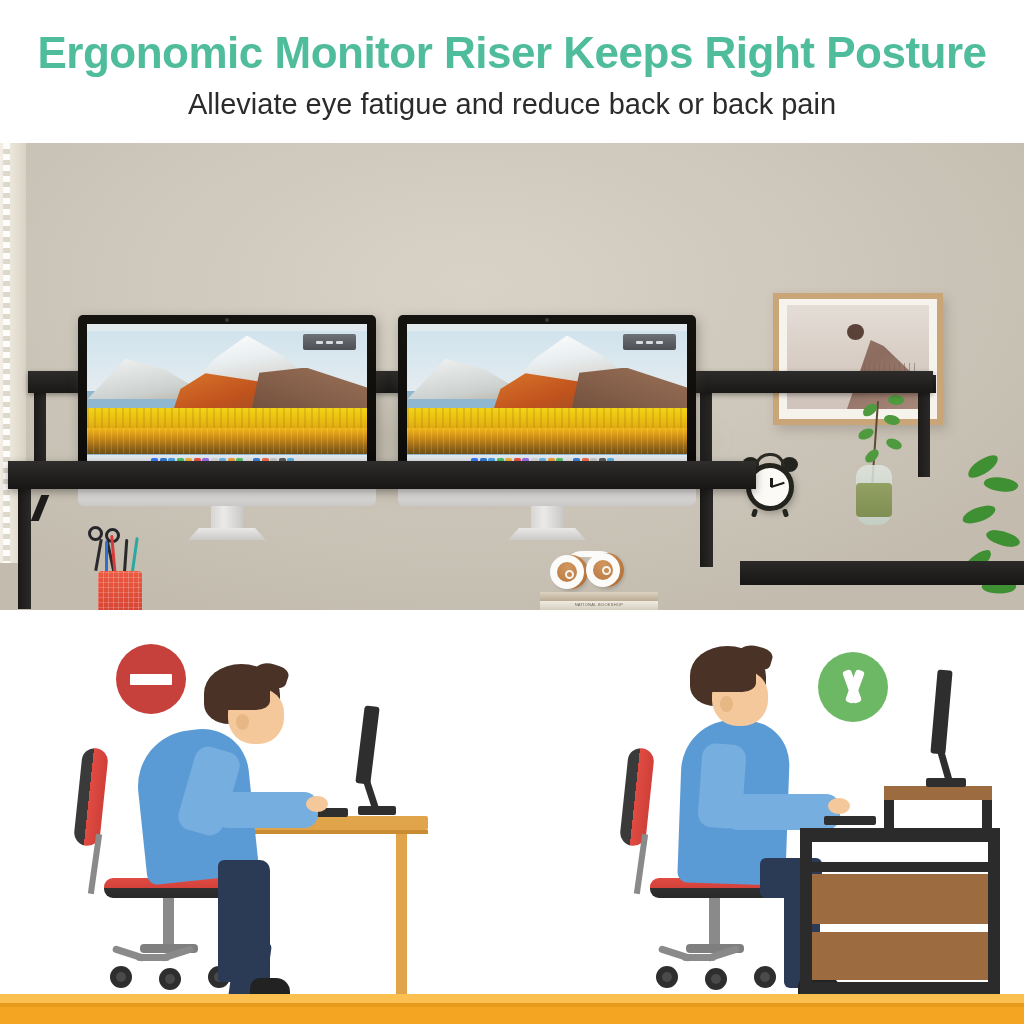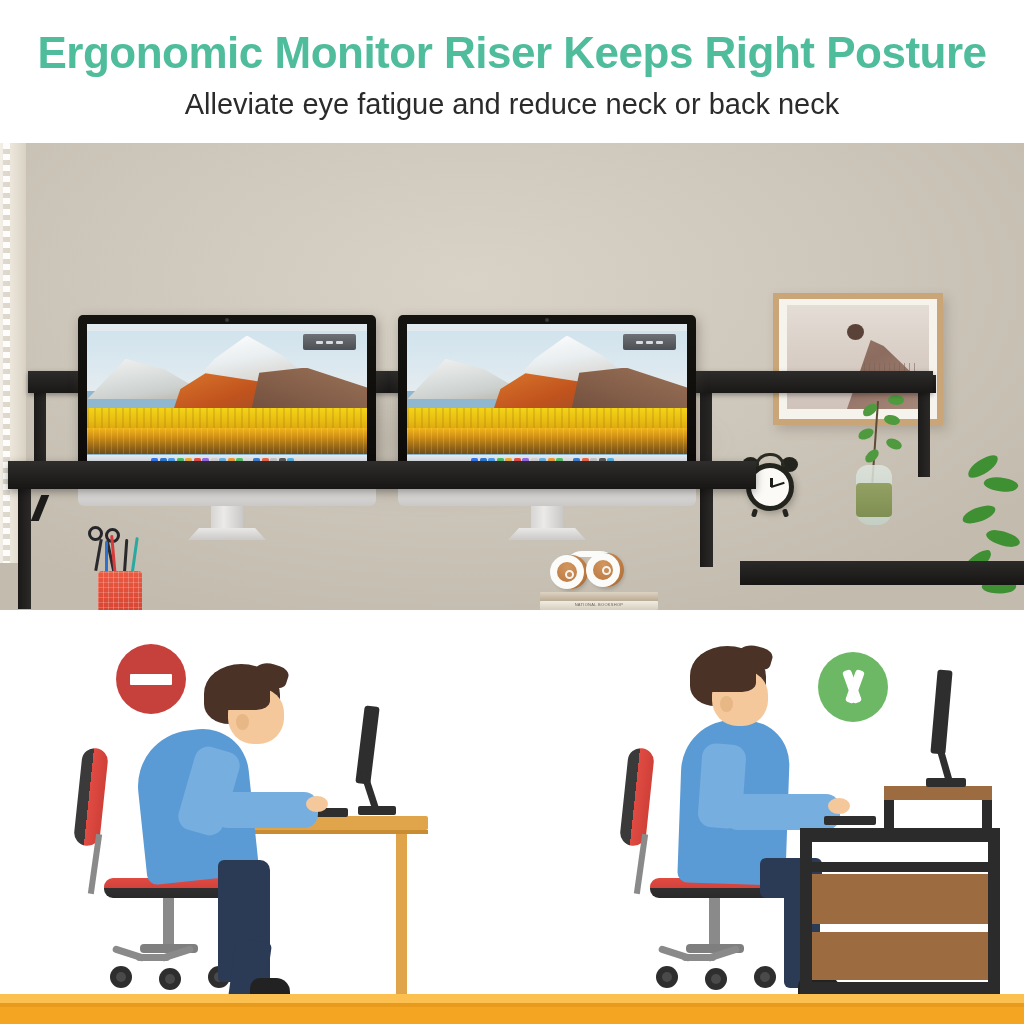--- a/index.html
+++ b/index.html
@@ -355,21 +355,21 @@
     content:""; position:absolute; background:#fff; border-radius:3px;
   }
   .check-v:before{ left:6px; top:2px; width:9px; height:34px; transform:rotate(-20deg); transform-origin:top left; }
   .check-v:after{ right:5px; top:2px; width:9px; height:34px; transform:rotate(20deg); transform-origin:top right; }
 </style>
 </head>
 <body>
 
 <div class="header">
   <div class="headline">Ergonomic Monitor Riser Keeps Right Posture</div>
-  <div class="subhead">Alleviate eye fatigue and reduce neck or back neck</div>
+  <div class="subhead">Alleviate eye fatigue and reduce back or back pain</div>
 </div>
 
 <div class="photo">
   <div class="wall"></div>
   <div class="wall-shadow"></div>
   <div class="curtain"></div>
 
   <div class="art-frame">
     <div class="art-mat"></div>
     <div class="art-img">

